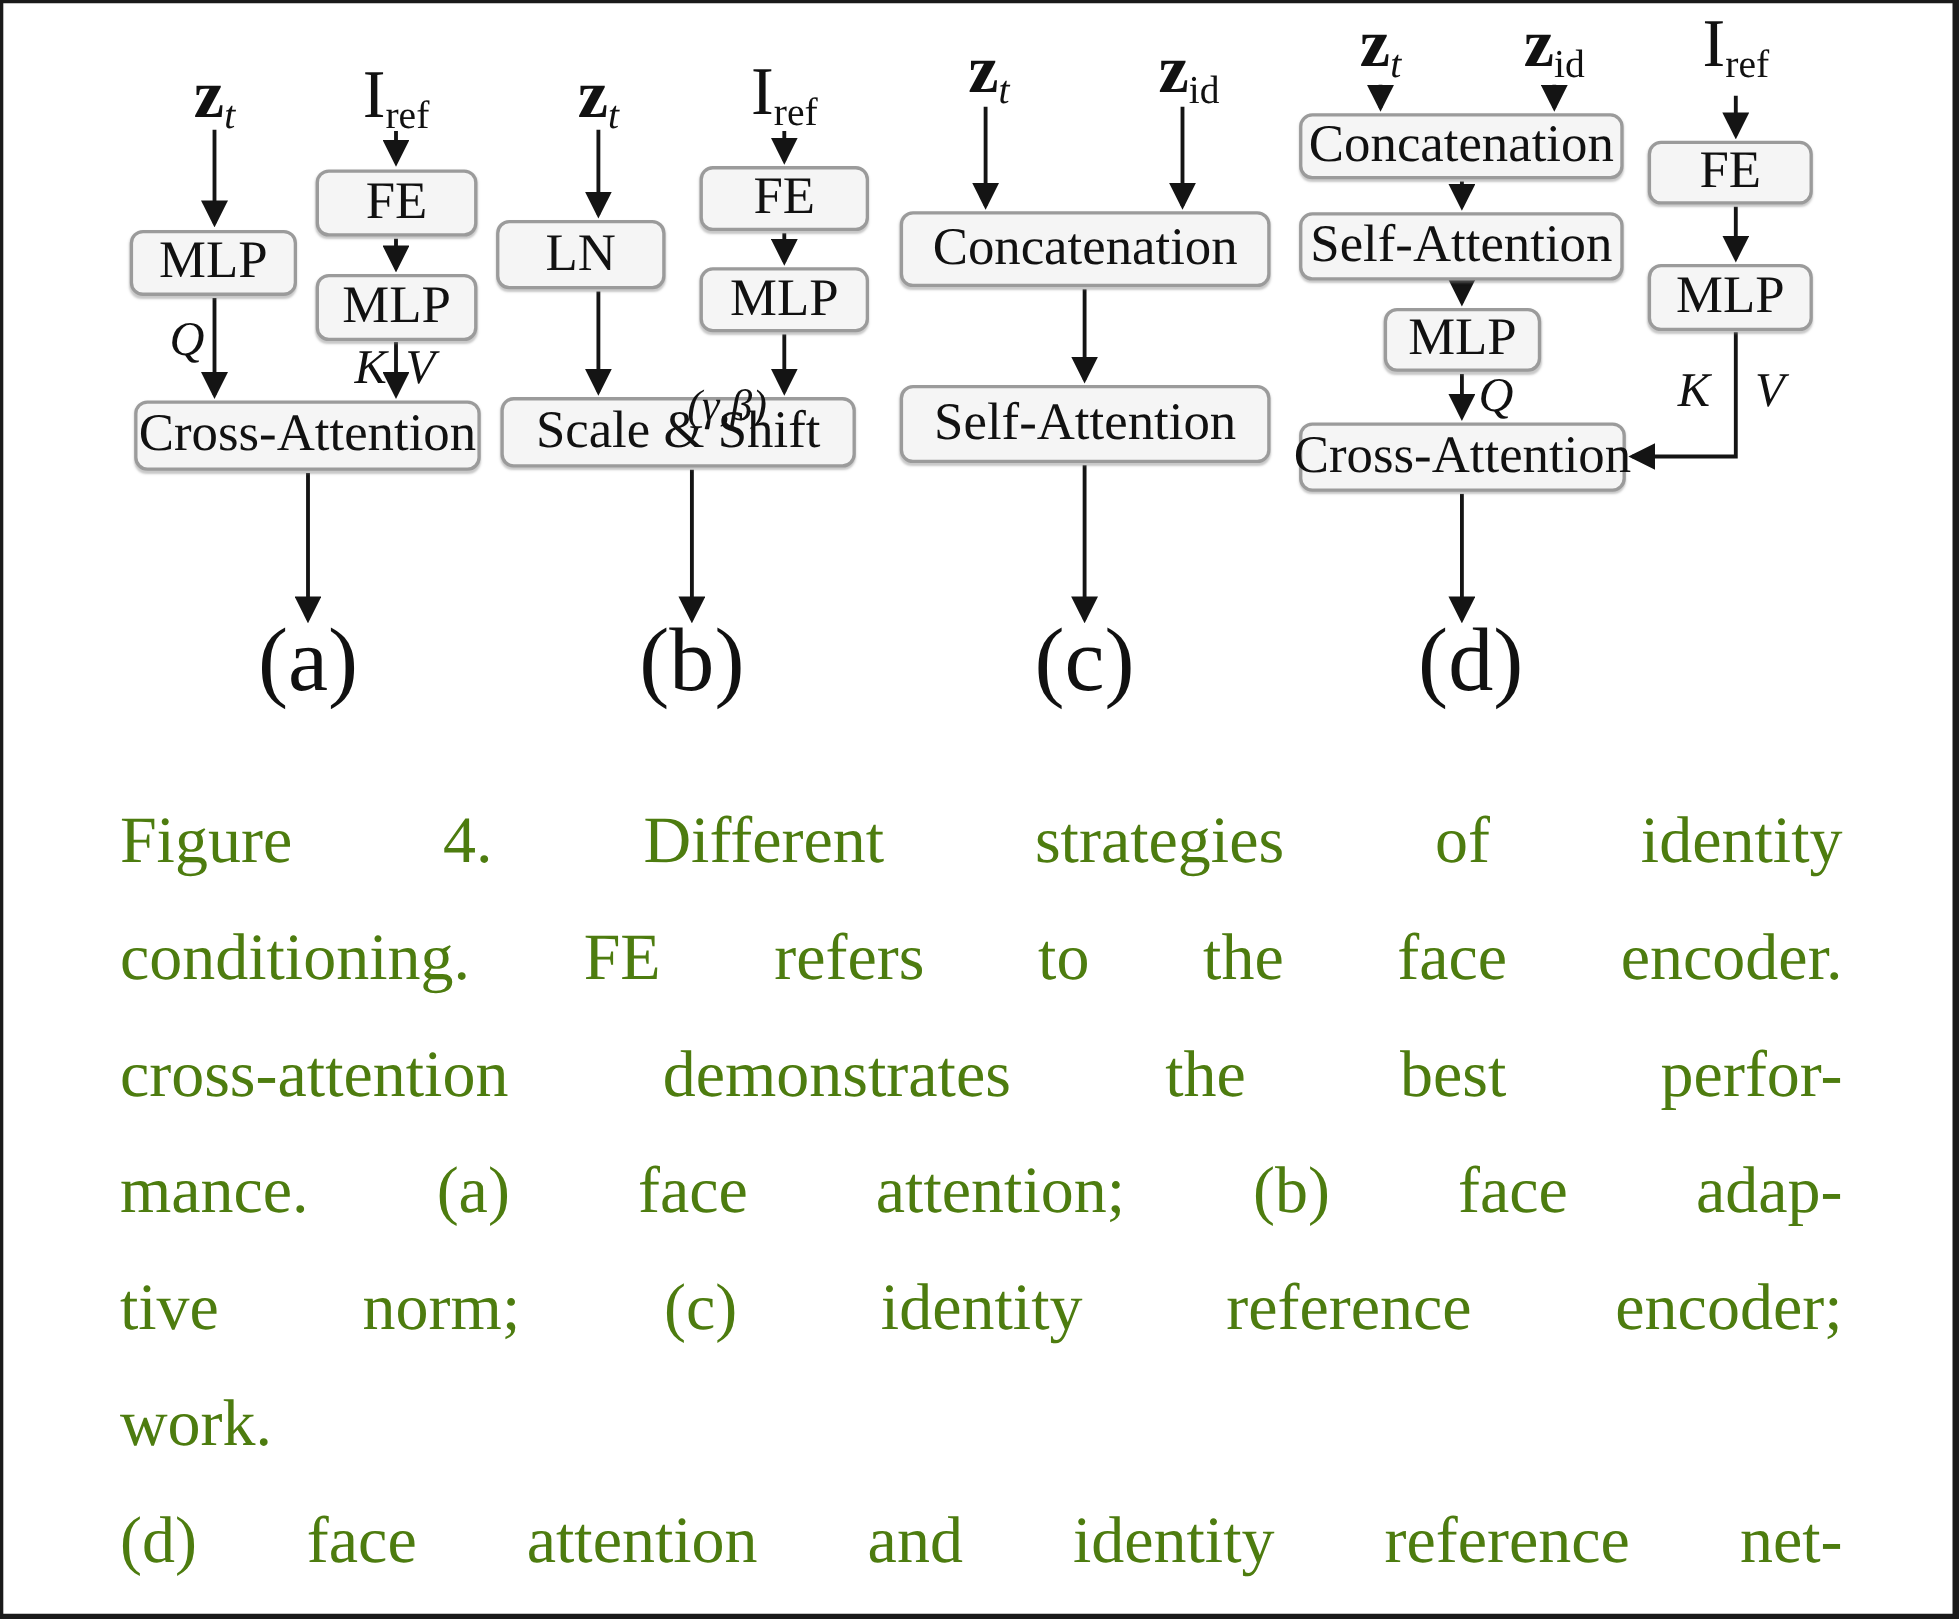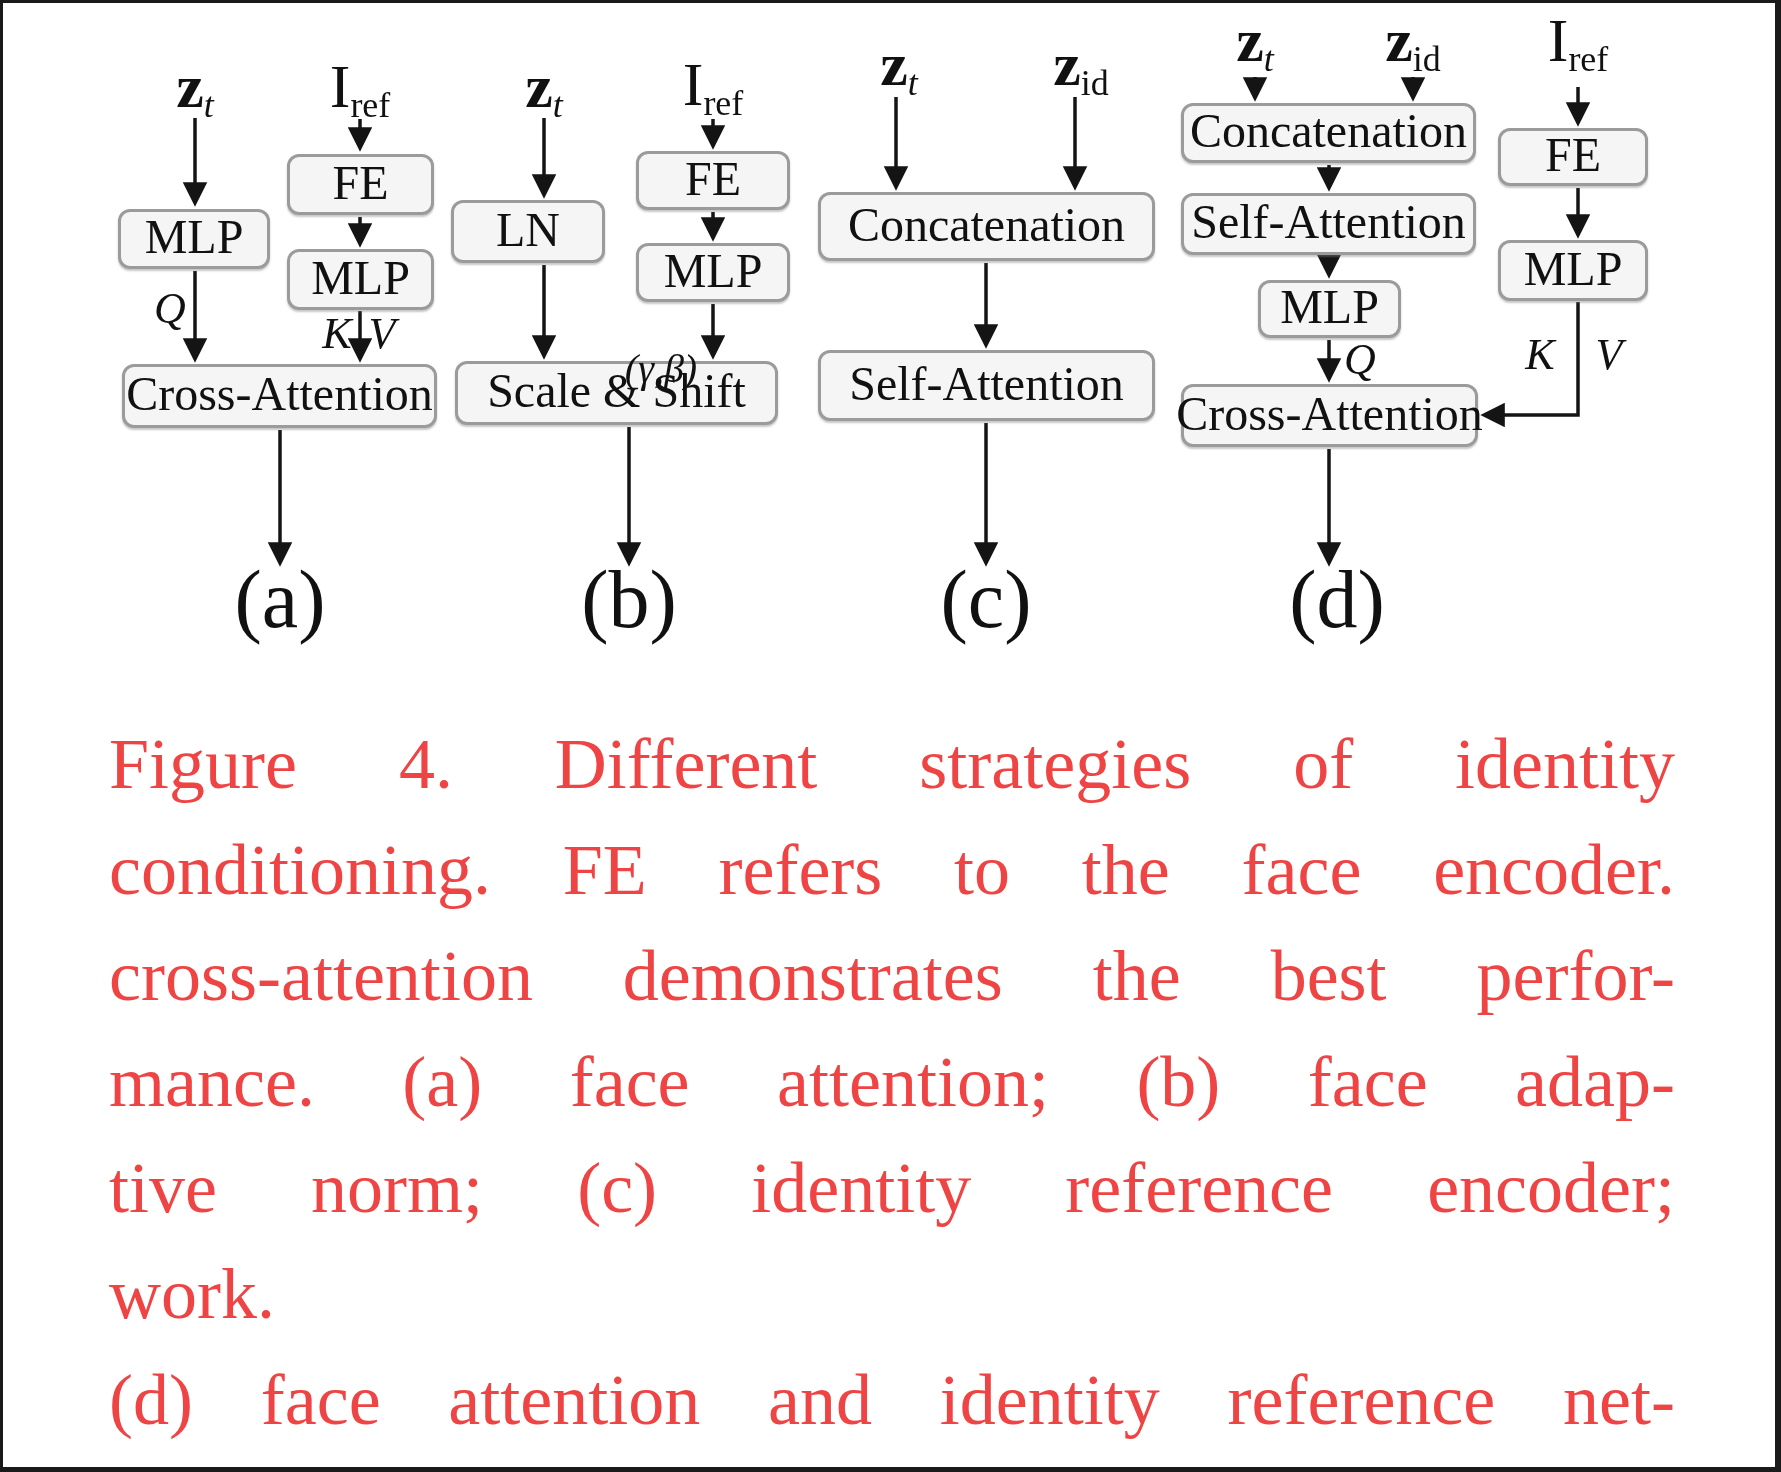--- a/index.html
+++ b/index.html
@@ -29,21 +29,21 @@
     position:absolute; transform:translate(-50%,-50%);
     font-style:italic; font-size:44px; line-height:1; white-space:nowrap;
   }
   .edge-label.small { font-size:40px;margin-top:40px; }
   .subfig {
     position:absolute; transform:translateX(-50%);
     font-size:82px; line-height:1;
   }
   .caption {
     position:absolute; left:106px; top:708px; width:1566px;
-    font-size:72px; line-height:106px; color:#ef4444;
+    font-size:60px; line-height:106px; color:#4d7c0f;
   }
   .caption .cap-line { text-align:justify; text-align-last:justify; }
   .caption .cap-line.last { text-align:left; text-align-last:left; }
 </style>
 </head>
 <body>
 
 <div class="page">
 
   <svg class="arrows" xmlns="http://www.w3.org/2000/svg">

